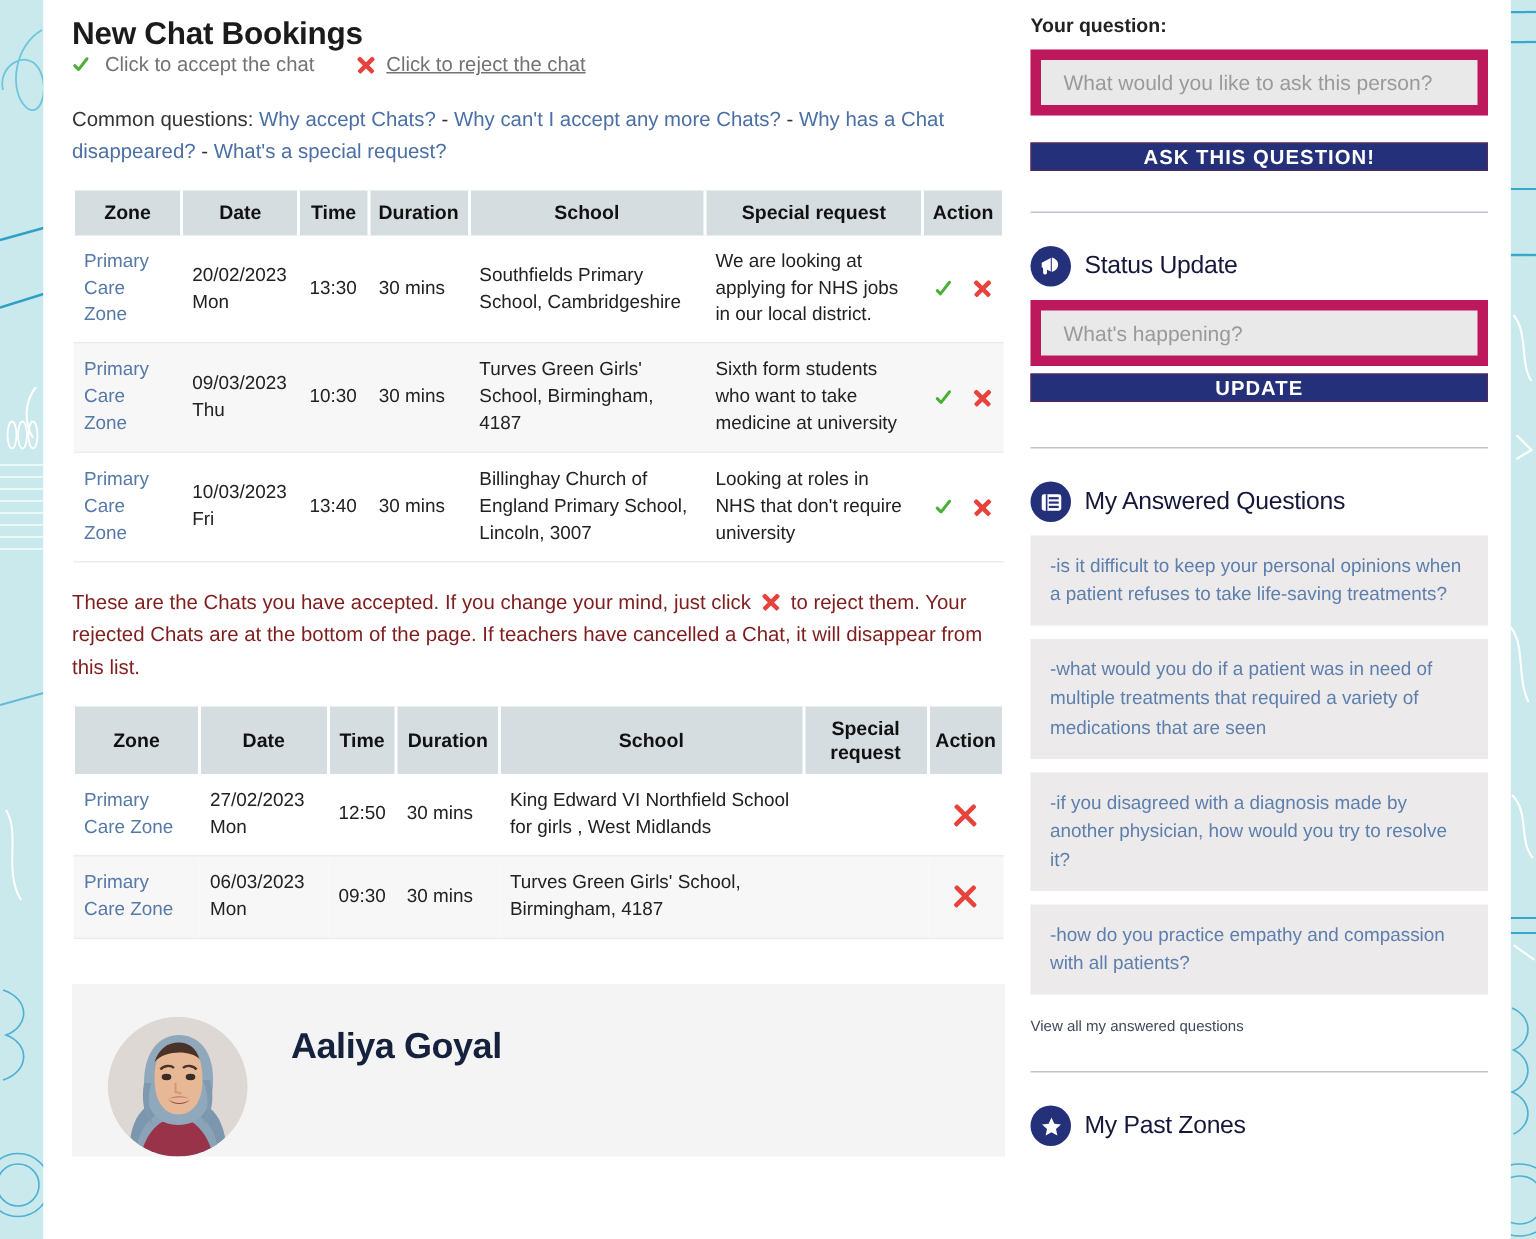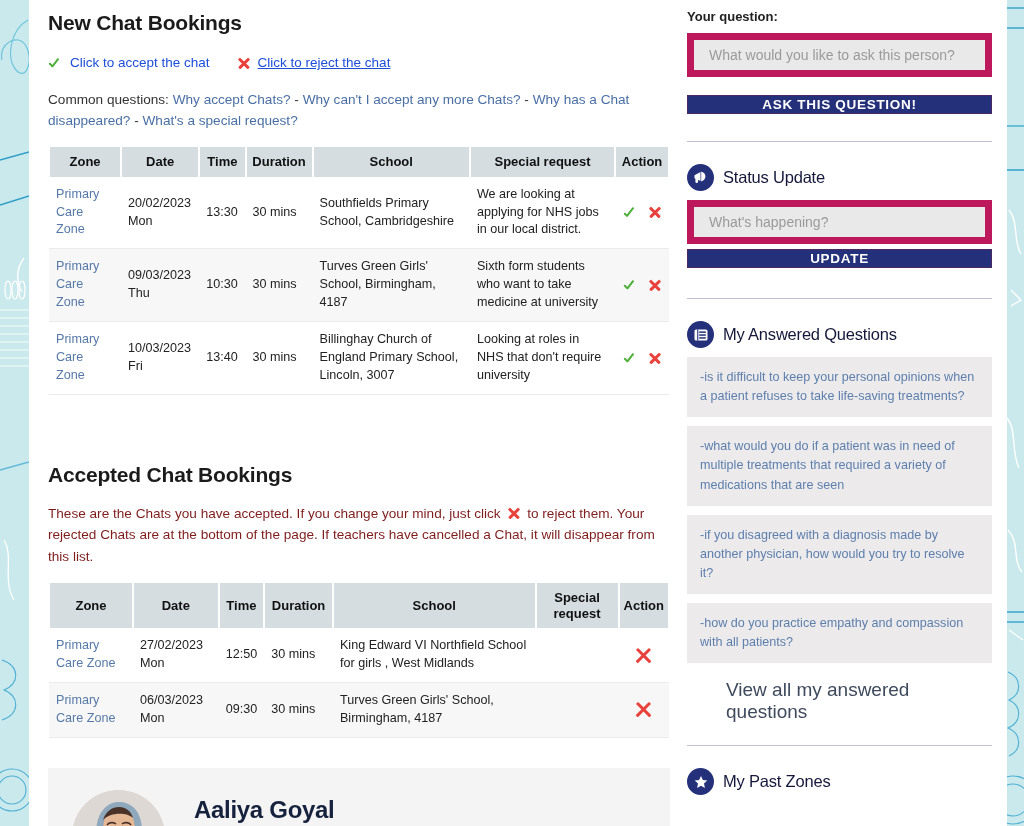--- a/index.html
+++ b/index.html
@@ -47,23 +47,22 @@
   h2.section-title {
     font-size: 21px;
     font-weight: bold;
     color: #1b1b1b;
     margin: 11px 0 0 0;
     letter-spacing: -0.2px;
   }
 
   
   .legend {
-    margin-top: 20px;
     font-size: 13.5px;
-    color: #1d4ed8;
+    color: #737373;
     display: flex;
     align-items: flex-end;
   }
   .legend .item { display: flex; align-items: center; }
   .legend .item + .item { margin-left: 26px; text-decoration: underline; }
   .legend .glyph { margin-right: 7px; display:inline-flex; }
 
   .tick {
     display: inline-block;
     width: 15px; height: 15px;
@@ -276,26 +275,25 @@
     width: 305px;
     background: #eceaea;
     color: #5d7fae;
     font-size: 12.6px;
     line-height: 1.52;
     padding: 11px 13px;
     cursor: pointer;
   }
   .view-all {
     margin-top: 16px;
-    font-size: 19px;
+    font-size: 10px;
     color: #3e4a5c;
     text-decoration: none;
     display: inline-block;
     cursor: pointer;
-    margin-left: 39px;
   }
 </style>
 </head>
 <body>
 
 <div id="page">
 
   <div class="deco left">
     <svg width="29" height="826" viewBox="0 0 29 826">
       <path d="M28 20 C10 30, 6 58, 16 70 C26 82, 34 60, 26 46 C18 32, -2 44, 2 60" fill="none" stroke="#6fc5dd" stroke-width="1.2"></path>
@@ -432,21 +430,20 @@
             <td class="c">30 mins</td>
             <td>Billinghay Church of England Primary School, Lincoln, 3007</td>
             <td>Looking at roles in NHS that don't require university</td>
             <td class="action">
               <span class="tick"></span><span class="cross"></span>
             </td>
           </tr>
         </tbody>
       </table>
 
-      <h2 class="section-title" style="margin-top:68px;">Accepted Chat Bookings</h2>
 
       <p class="intro">
         <span>These are the Chats you have accepted. If you change your mind, just click</span>
         <span class="cross"></span>
         <span>to reject them. Your rejected Chats are at the bottom of the page. If teachers have cancelled a Chat, it will disappear from this list.</span>
       </p>
 
       <table class="bookings t2">
         <colgroup>
           <col class="zone">

